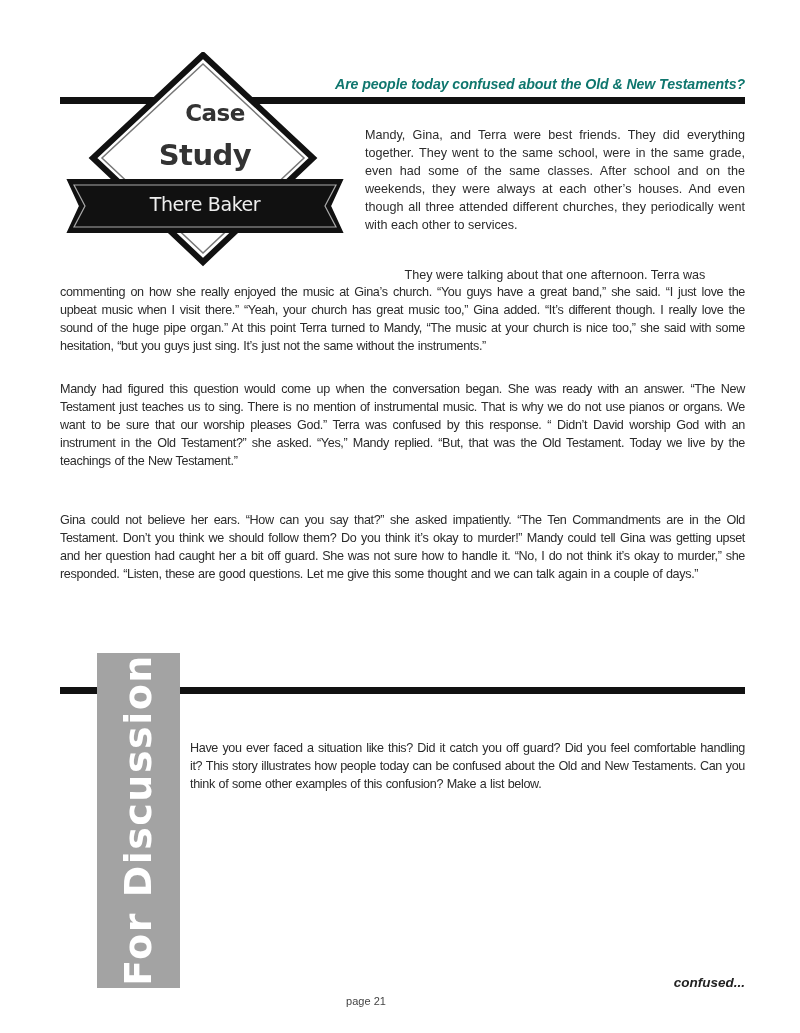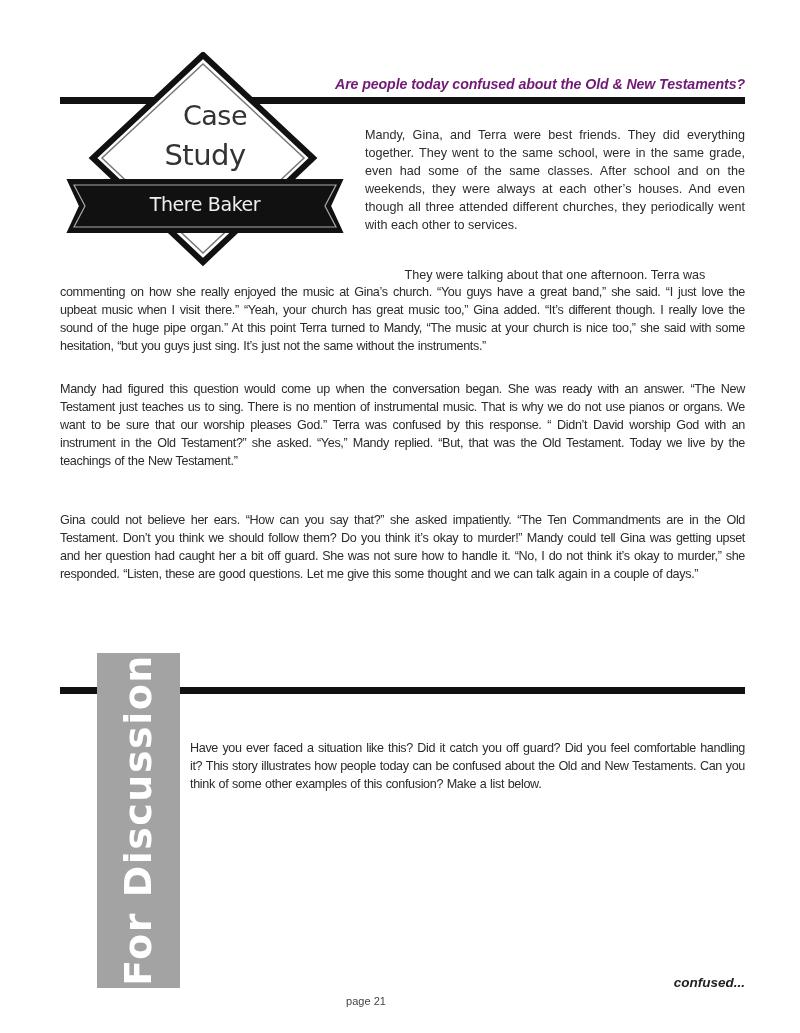--- a/index.html
+++ b/index.html
@@ -1,21 +1,21 @@
 <!DOCTYPE html>
 <html><head>
 <meta charset="utf-8">
 <style>
   html, body { margin:0; padding:0; }
   body { width:800px; height:1033px; background:#ffffff; position:relative; overflow:hidden;
          font-family:"Liberation Sans", sans-serif; color:#2a2a2a; }
   .abs { position:absolute; }
   .rule { position:absolute; background:#111; height:7px; }
   .heading { position:absolute; right:55px; top:76px; font-size:14.2px; font-weight:bold; font-style:italic;
-             color:#701a75; white-space:nowrap; letter-spacing:-0.1px; }
+             color:#0f766e; white-space:nowrap; letter-spacing:-0.1px; }
   .para { position:absolute; font-size:12.6px; line-height:18px; text-align:justify; color:#2b2b2b; }
   .para.condensed { letter-spacing:-0.35px; word-spacing:0.5px; }
   .logo { position:absolute; left:60px; top:52px; width:290px; height:215px; }
   .for-disc { position:absolute; left:97px; top:653px; width:83px; height:335px; background:#a3a3a3; }
   .for-disc-label { position:absolute; left:41px; top:167px; transform:translate(-50%,-50%) rotate(-90deg);
              white-space:nowrap; color:#ffffff; font-size:38px; font-weight:bold; font-family:"DejaVu Sans", sans-serif;
              letter-spacing:1.5px; }
   .continued { position:absolute; right:55px; top:975px; font-size:13.5px; font-weight:bold; font-style:italic; color:#222; }
   .pageno { position:absolute; left:0; width:732px; top:995px; text-align:center; font-size:11px; color:#444; }
 </style>
@@ -26,22 +26,22 @@
 <div class="rule" style="left:60px; top:97px; width:685px;"></div>
 
 <svg class="logo" viewBox="0 0 290 215" xmlns="http://www.w3.org/2000/svg">
 
   <polygon points="143,3 253,106 143,210 33,106" fill="#ffffff" stroke="#111" stroke-width="6"></polygon>
   <polygon points="143,12 244,106 143,201 42,106" fill="none" stroke="#777" stroke-width="1.5"></polygon>
 
   <polygon points="8,128 282,128 270,154 282,180 8,180 20,154" fill="#111" stroke="#111" stroke-width="2"></polygon>
   <polygon points="14,133 276,133 265,154 276,175 14,175 25,154" fill="none" stroke="#aaa" stroke-width="1.2"></polygon>
 </svg>
-<div class="abs" style="left:160px; top:100px; width:110px; text-align:center; font-size:27px; color:#333; font-family:'DejaVu Sans',sans-serif; font-weight:normal; letter-spacing:-0.5px;">Case</div>
-<div class="abs" style="left:150px; top:138px; width:110px; text-align:center; font-size:29px; color:#333; font-family:'DejaVu Sans',sans-serif; letter-spacing:-0.5px;">Study</div>
+<div class="abs" style="left:160px; top:100px; width:110px; text-align:center; font-size:23px; color:#333; font-family:'DejaVu Sans',sans-serif; font-weight:bold; letter-spacing:-0.5px;">Case</div>
+<div class="abs" style="left:150px; top:138px; width:110px; text-align:center; font-size:29px; color:#333; font-family:'DejaVu Sans',sans-serif; letter-spacing:-0.5px;font-weight:bold;">Study</div>
 <div class="abs" style="left:90px; top:193px; width:230px; text-align:center; font-size:19px; color:#eeeeee; font-family:'DejaVu Sans',sans-serif; letter-spacing:-0.4px;">There Baker</div>
 
 <div class="para" style="left:365px; top:126px; width:380px;">Mandy, Gina, and Terra were best friends.  They did everything together.  They went to the same school, were in the same grade, even had some of the same classes.  After school and on the weekends, they were always at each other’s houses.  And even though all three attended different churches, they periodically went with each other to services.</div>
 
 <div class="para" style="left:365px; top:266px; width:380px; text-align:center; white-space:nowrap;">They were talking about that one afternoon.  Terra was</div>
 <div class="para condensed" style="left:60px; top:283px; width:685px; text-align-last:left;">commenting on how she really enjoyed the music at Gina’s church.  “You guys have a great band,” she said.  “I just love the upbeat music when I visit there.”  “Yeah, your church has great music too,” Gina added.  “It’s different though.  I really love the sound of the huge pipe organ.”  At this point Terra turned to Mandy, “The music at your church is nice too,” she said with some hesitation, “but you guys just sing.  It’s just not the same without the instruments.”</div>
 
 <div class="para condensed" style="left:60px; top:380px; width:685px;">Mandy had figured this question would come up when the conversation began.  She was ready with an answer.  “The New Testament just teaches us to sing.  There is no mention of instrumental music.  That is why we do not use pianos or organs.  We want to be sure that our worship pleases God.”  Terra was confused by this response. “ Didn’t David worship God with an instrument in the Old Testament?” she asked.  “Yes,” Mandy replied.  “But, that was the Old Testament.  Today we live by the teachings of the New Testament.”</div>
 
 <div class="para condensed" style="left:60px; top:511px; width:685px;">Gina could not believe her ears.  “How can you say that?” she asked impatiently.  “The Ten Commandments are in the Old Testament.  Don’t  you think we should follow them?  Do you think it’s okay to murder!”  Mandy could tell Gina was getting upset and her question had caught her a bit off guard.  She was not sure how to handle it.  “No, I do not think it’s okay to murder,”  she responded.  “Listen, these are good questions.  Let me give this some thought  and we can talk again  in a couple of days.”</div>

